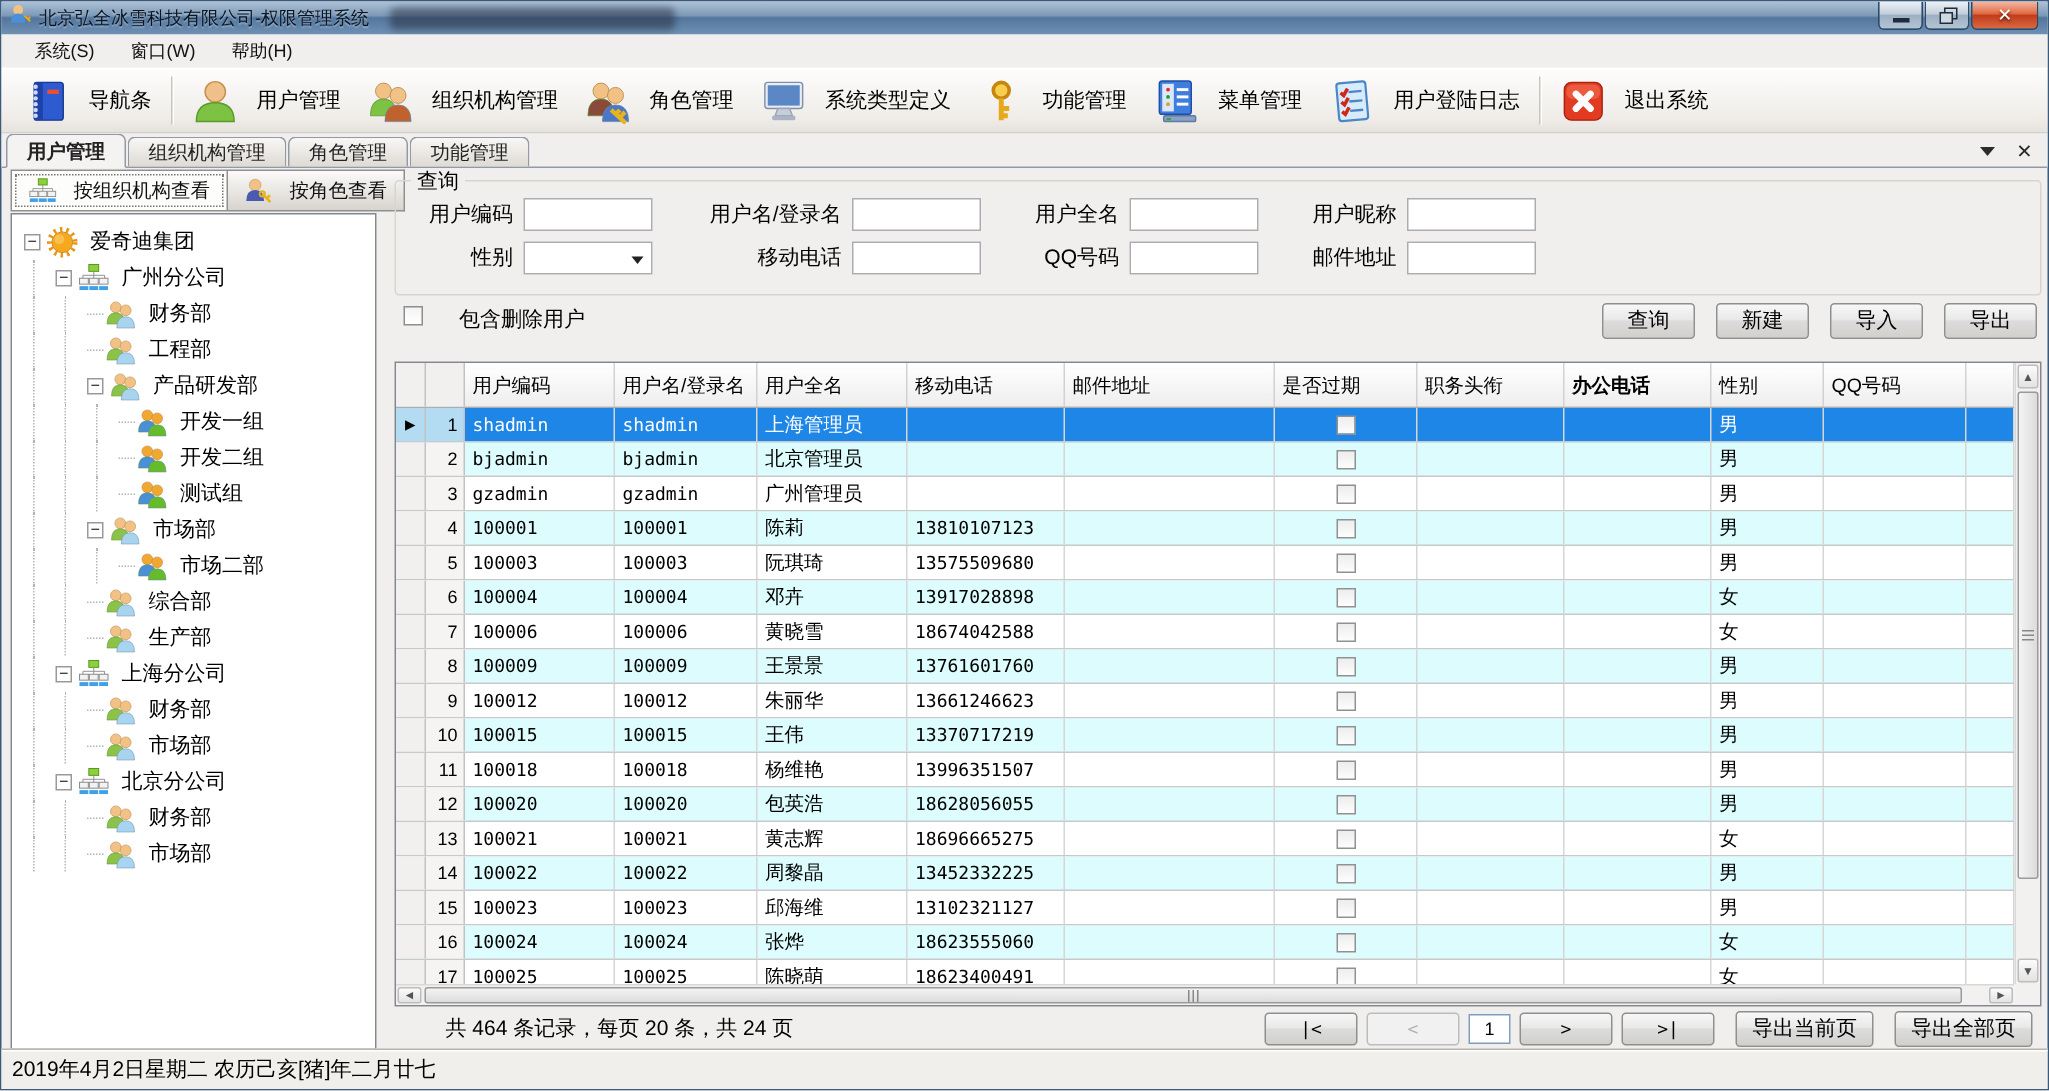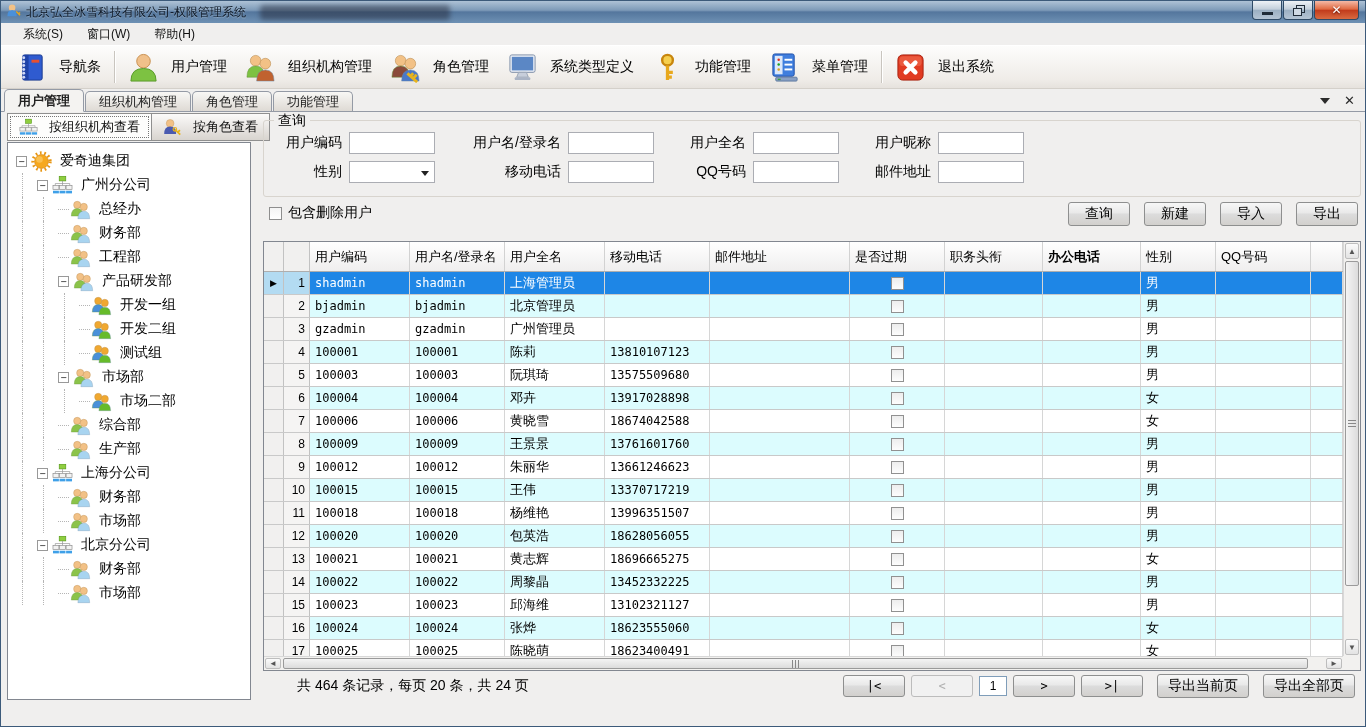--- a/index.html
+++ b/index.html
@@ -70,21 +70,21 @@
   #query-box { position:absolute; left:262px; top:119px; width:1098px; height:77px;
     border:1px solid #d8d4ce; border-radius:3px; }
   #query-title { position:absolute; left:10px; top:-9px; background:#f0efee; padding:0 4px; font-size:14px; color:#000; }
   .qrow { display:flex; align-items:center; margin:11px 0 0 8px; }
   .qrow + .qrow { margin-top:7px; }
   .qlabel { font-size:14px; color:#000; text-align:right; margin-right:7px; }
   .qtext { width:86px; height:22px; border:1px solid #abadb3; background:#fff; font-size:13px; padding:0 4px; }
   .qcombo { position:relative; width:86px; height:22px; border:1px solid #abadb3; background:#fff; }
   .qcombo .arrow { position:absolute; right:5px; top:9px; width:0; height:0;
     border-left:4px solid transparent; border-right:4px solid transparent; border-top:5px solid #222; }
-  #include-del { position:absolute; left:268px; top:203px; display:flex; align-items:center; gap:6px; font-size:14px; }
+  #include-del { position:absolute; left:268px; top:203px; display:flex; align-items:flex-start; gap:24px; font-size:14px; }
   .checkbox { width:13px; height:13px; border:1px solid #8e8e8e; background:linear-gradient(#f4f4f4,#fff); }
   #query-buttons { position:absolute; right:7px; top:201px; display:flex; gap:14px; }
   .btn { min-width:62px; height:24px; padding:0 10px; font-size:14px; color:#000;
     border:1px solid #8e8f8f; border-radius:3px; background:linear-gradient(#f7f7f7,#e9e9e9 45%, #dcdcdc 50%, #d2d0cd); 
     display:flex; align-items:center; justify-content:center; font-family:inherit; }
 
   
   #grid { position:absolute; left:262px; top:240px; width:1098px; height:430px; background:#fff;
     border:1px solid #828790; overflow:hidden; }
   #grid-inner { position:absolute; left:0; top:0; right:17px; bottom:14px; overflow:hidden; }
@@ -251,20 +251,38 @@
             <circle cx="10" cy="18" r="1.3" fill="#e0a020"></circle>
             <rect x="16" y="7" width="8" height="2" fill="#fff"></rect>
             <rect x="16" y="12" width="8" height="2" fill="#fff"></rect>
             <rect x="16" y="17" width="8" height="2" fill="#fff"></rect>
             <rect x="7" y="26" width="22" height="4" rx="1" fill="#8aa0c4" stroke="#5d7aa0"></rect>
             <rect x="9" y="27.5" width="3" height="1.5" fill="#3da03d"></rect>
           </svg>
         </span>
         <span>菜单管理</span>
       </div>
+      <div class="tool-btn">
+        <span class="tree-icon">
+          <svg width="31" height="31" viewBox="0 0 32 32">
+            <g transform="rotate(-5 16 16)">
+              <rect x="6" y="3" width="20" height="26" rx="2" fill="#d8ebfa" stroke="#4a86c8" stroke-width="1.5"></rect>
+              <g stroke="#4a86c8" stroke-width="1.6">
+                <path d="M14 9.5 h9 M14 16 h9 M14 22.5 h9"></path>
+              </g>
+              <g stroke="#d02818" stroke-width="2.4" fill="none">
+                <path d="M8.5 9.5 l2 2 3 -4.5"></path>
+                <path d="M8.5 16 l2 2 3 -4.5"></path>
+                <path d="M8.5 22.5 l2 2 3 -4.5"></path>
+              </g>
+            </g>
+          </svg>
+        </span>
+        <span>用户登陆日志</span>
+      </div>
       <div class="tool-sep"></div>
       <div class="tool-btn">
         <span class="tree-icon">
           <svg width="31" height="31" viewBox="0 0 32 32">
             <rect x="3" y="3" width="26" height="26" rx="5" fill="#e13b22" stroke="#a82210"></rect>
             <rect x="4.5" y="4.5" width="23" height="10" rx="4" fill="#ef6a4e" opacity=".65"></rect>
             <path d="M11 11 L21 21 M21 11 L11 21" stroke="#fff" stroke-width="4.6" stroke-linecap="round"></path>
           </svg>
         </span>
         <span>退出系统</span>
@@ -340,34 +358,20 @@
               <rect x="21.5" y="16" width="9" height="6" fill="#f2f2f2"></rect>
             </g>
             <g fill="#3fa0e8">
               <rect x="1.5" y="24" width="9" height="4"></rect>
               <rect x="11.5" y="24" width="9" height="4"></rect>
               <rect x="21.5" y="24" width="9" height="4"></rect>
             </g>
           </svg>
         </span>
         <span class="tree-label">广州分公司</span>
-      </div>
-      <div class="tree-item" style="padding-left: 50px;">
-        <span class="tree-guide" style="left: 14px;"></span>
-        <span class="tree-guide" style="left: 35px;"></span>
-        <span class="tree-stub"></span>
-        <span class="tree-icon">
-          <svg width="21" height="21" viewBox="0 0 32 32">
-    <circle cx="11" cy="9" r="5.5" fill="#f2c186" stroke="#b98b4e" stroke-width=".6"></circle>
-    <path d="M2 26 Q2 14.5 11 14.5 Q20 14.5 20 26 Z" fill="#8bc34a" stroke="#5f8f35" stroke-width=".5"></path>
-    <circle cx="21" cy="12" r="5.5" fill="#f2c186" stroke="#b98b4e" stroke-width=".6"></circle>
-    <path d="M12 30 Q12 18.5 21 18.5 Q30 18.5 30 30 Z" fill="#a8d4f0" stroke="#6889a8" stroke-width=".5"></path>
-          </svg>
-        </span>
-        <span class="tree-label">总经办</span>
       </div>
       <div class="tree-item" style="padding-left: 50px;">
         <span class="tree-guide" style="left: 14px;"></span>
         <span class="tree-guide" style="left: 35px;"></span>
         <span class="tree-stub"></span>
         <span class="tree-icon">
           <svg width="21" height="21" viewBox="0 0 32 32">
     <circle cx="11" cy="9" r="5.5" fill="#f2c186" stroke="#b98b4e" stroke-width=".6"></circle>
     <path d="M2 26 Q2 14.5 11 14.5 Q20 14.5 20 26 Z" fill="#8bc34a" stroke="#5f8f35" stroke-width=".5"></path>
     <circle cx="21" cy="12" r="5.5" fill="#f2c186" stroke="#b98b4e" stroke-width=".6"></circle>
@@ -984,14 +988,17 @@
       <button class="btn pbtn">|&lt;</button>
       <button class="btn pbtn disabled">&lt;</button>
       <input id="page-input" value="1" style="">
       <button class="btn pbtn">&gt;</button>
       <button class="btn pbtn">&gt;|</button>
       <button class="btn export-btn">导出当前页</button>
       <button class="btn export-btn">导出全部页</button>
     </div>
   </div>
 
+  <div id="statusbar">
+    <span>2019年4月2日星期二 农历己亥[猪]年二月廿七</span>
+  </div>
 
 </div>
 
 </body></html>

